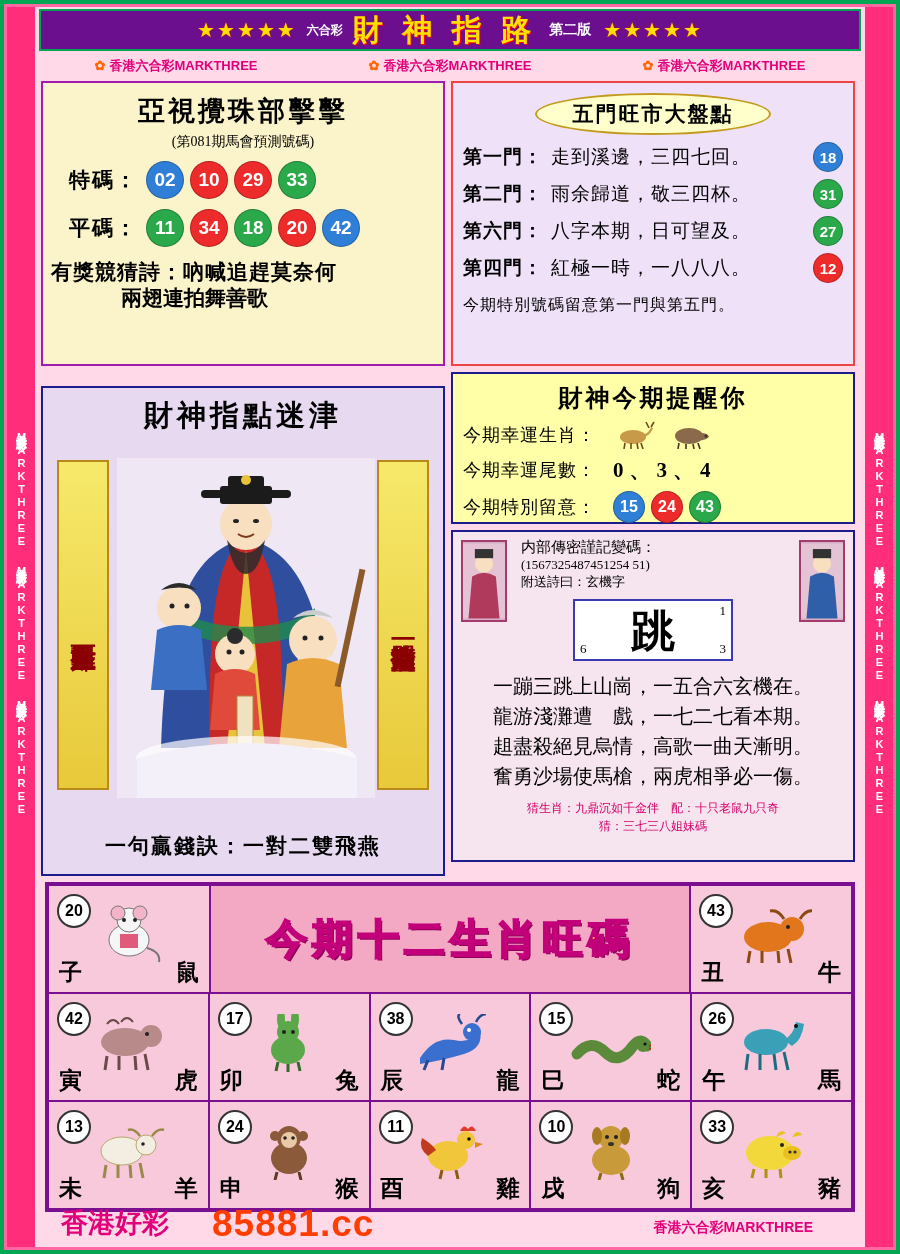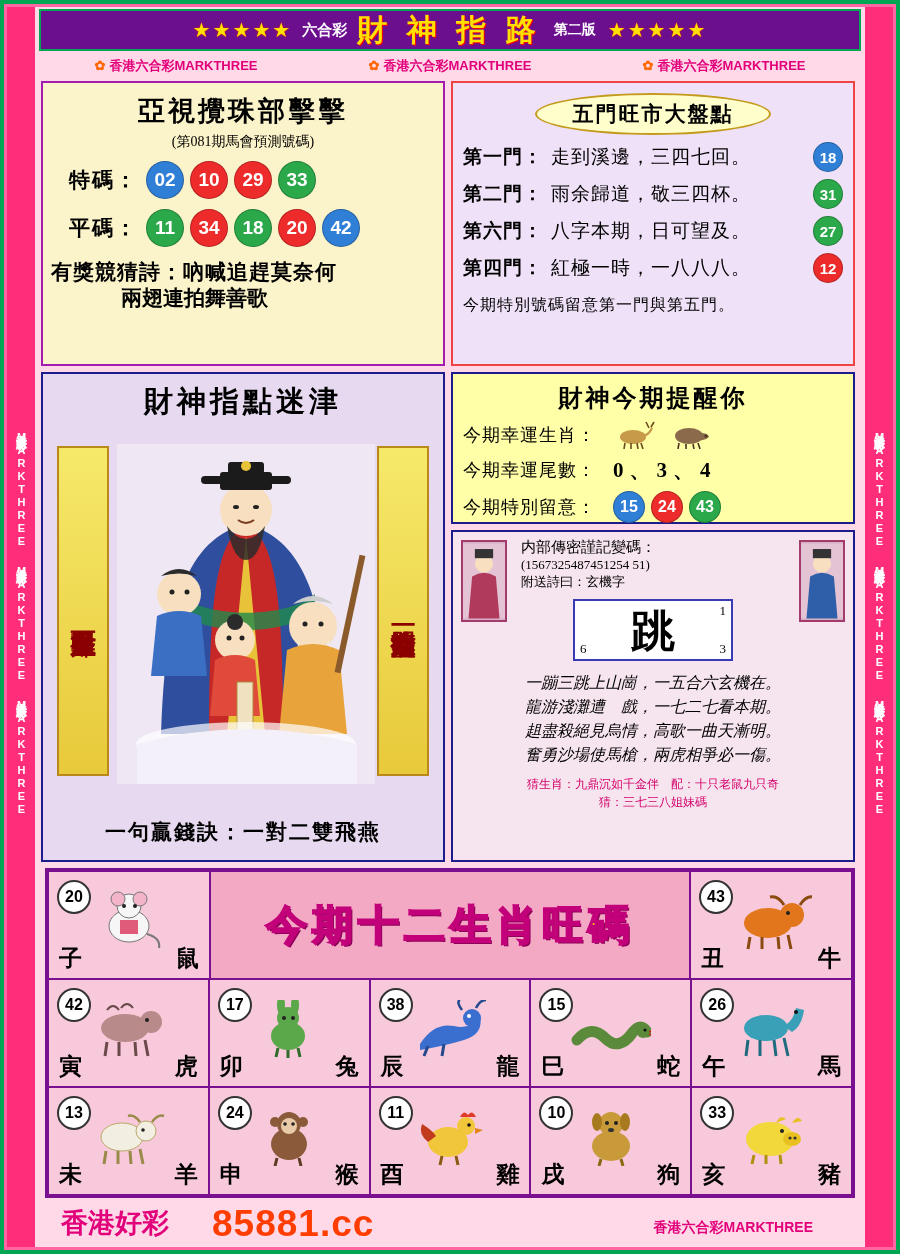--- a/index.html
+++ b/index.html
@@ -56,21 +56,21 @@
     border:2px solid #00a651;
     display:flex; align-items:center; justify-content:center;
     overflow:hidden;
   }
   .masthead .stars {
     color:#ffe000; font-size:20px; letter-spacing:2px;
     text-shadow:0 0 2px #ff0000;
   }
   .stars-right { color:#ff2d2d; }
   .mh-small {
-    color:#ffffff; font-size:15px; font-weight:bold; margin:16px 10px;
+    color:#ffffff; font-size:12px; font-weight:bold; margin:16px 10px;
     font-family:Liberation Sans, sans-serif;
   }
   .mh-title {
     color:#ffe000; font-size:30px; font-weight:bold; letter-spacing:6px;
     font-family:"Liberation Serif", serif;
     text-shadow:1px 1px 0 #ff0000;
   }
   .mh-edition {
     color:#ffffff; font-size:14px; margin:0 12px; font-weight:bold;
   }
@@ -152,21 +152,21 @@
     font-family:"Liberation Sans", sans-serif;
     border:1px solid rgba(0,0,0,.25);
   }
   .panelB .note { text-align:left; font-size:16px; margin-top:12px; letter-spacing:1px;}
 
   
   .panelC {
     width:404px; height:490px;
     background:#e6d9f0;
     border:2px solid #1c1c8c;
-    margin-top:6px;
+    margin-top:20px;
     position:relative;
   }
   .panelC h2 {
     margin:8px 0 0 0; text-align:center; font-size:29px; font-weight:bold;
     letter-spacing:4px;
   }
   .scroll {
     position:absolute; top:72px; width:52px; height:330px;
     background:linear-gradient(#f6e96a,#e8c93a);
     border:2px solid #b98a1a;
@@ -218,21 +218,21 @@
   .panelE .e-code { margin-left:60px; font-size:13px; }
   .jump-box {
     width:160px; margin:8px auto 0 auto;
     border:2px solid #3a3ab5; background:#ffffff;
     position:relative; height:62px;
   }
   .jump-box .big { font-size:44px; font-weight:bold; text-align:center; line-height:62px; }
   .jump-box .c { position:absolute; font-size:13px; color:#000; }
   .c-tl{left:5px; top:2px;} .c-tr{right:5px; top:2px;}
   .c-bl{left:5px; bottom:2px;} .c-br{right:5px; bottom:2px;}
-  .epoem { text-align:center; font-size:16px; line-height:1.5; margin-top:10px; letter-spacing:0px;font-style:italic;}
+  .epoem { text-align:center; font-size:20px; line-height:1.5; margin-top:10px; letter-spacing:0px;}
   .ered { color:#d4006a; font-size:12px; text-align:center; margin-top:8px; line-height:1.5;}
 
   
   .zodiac {
     margin:6px 4px 0 4px;
     border:3px solid #7a0f8f;
     background:#f2b6cd;
     position:relative;
   }
   .zrow { display:flex; }

